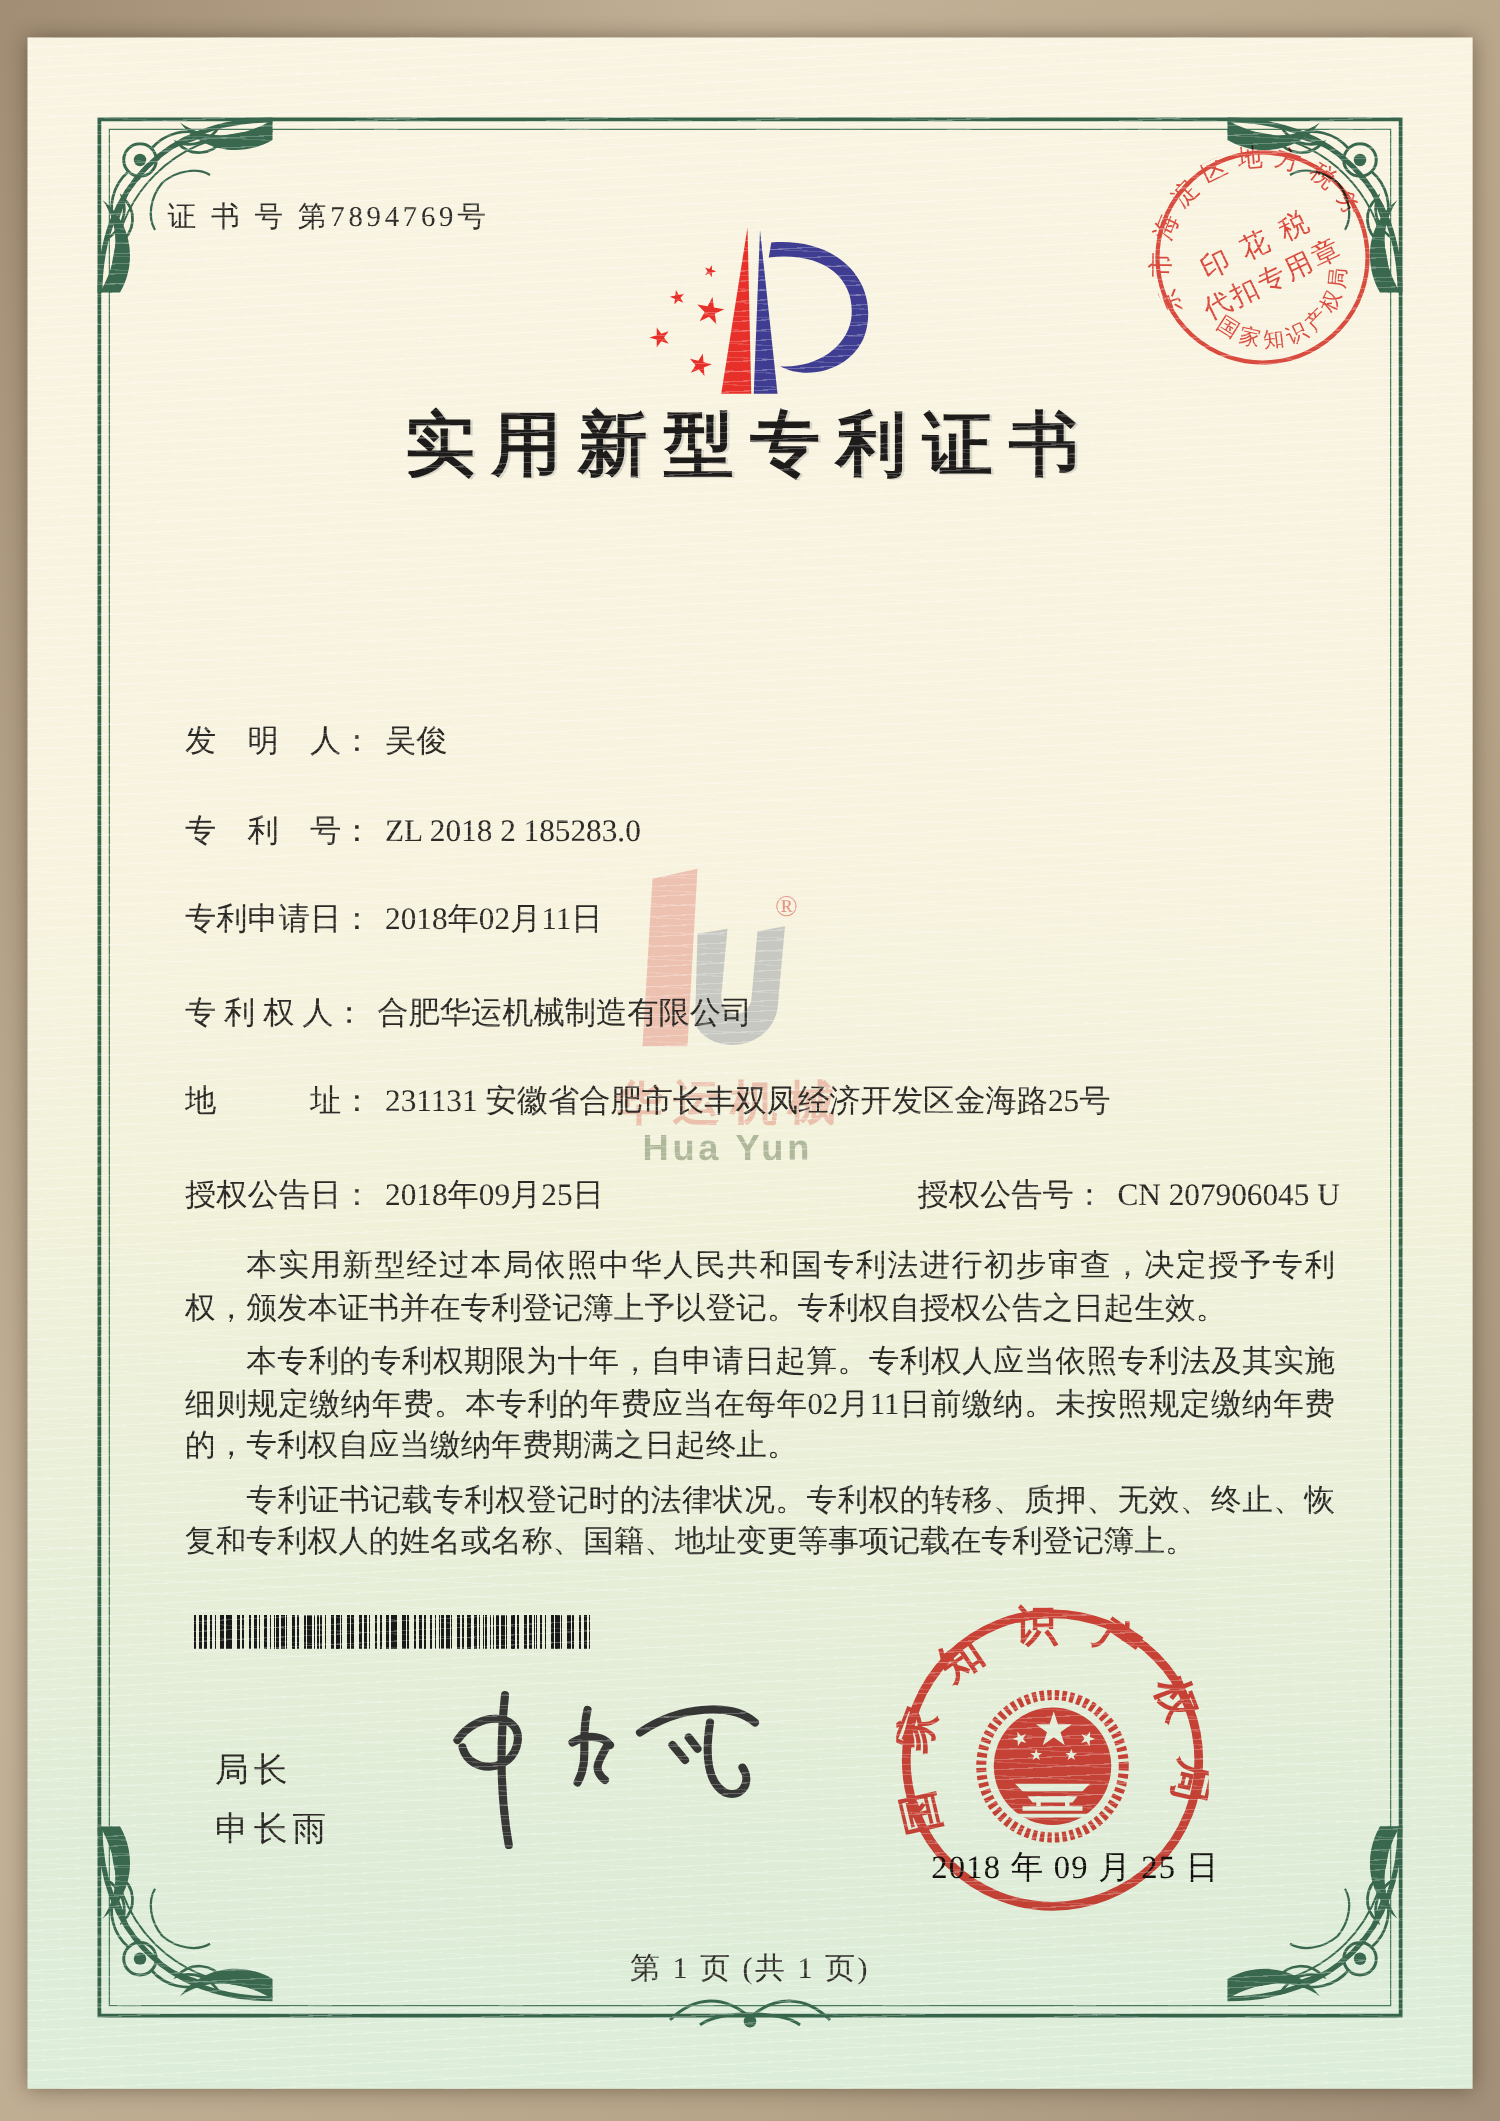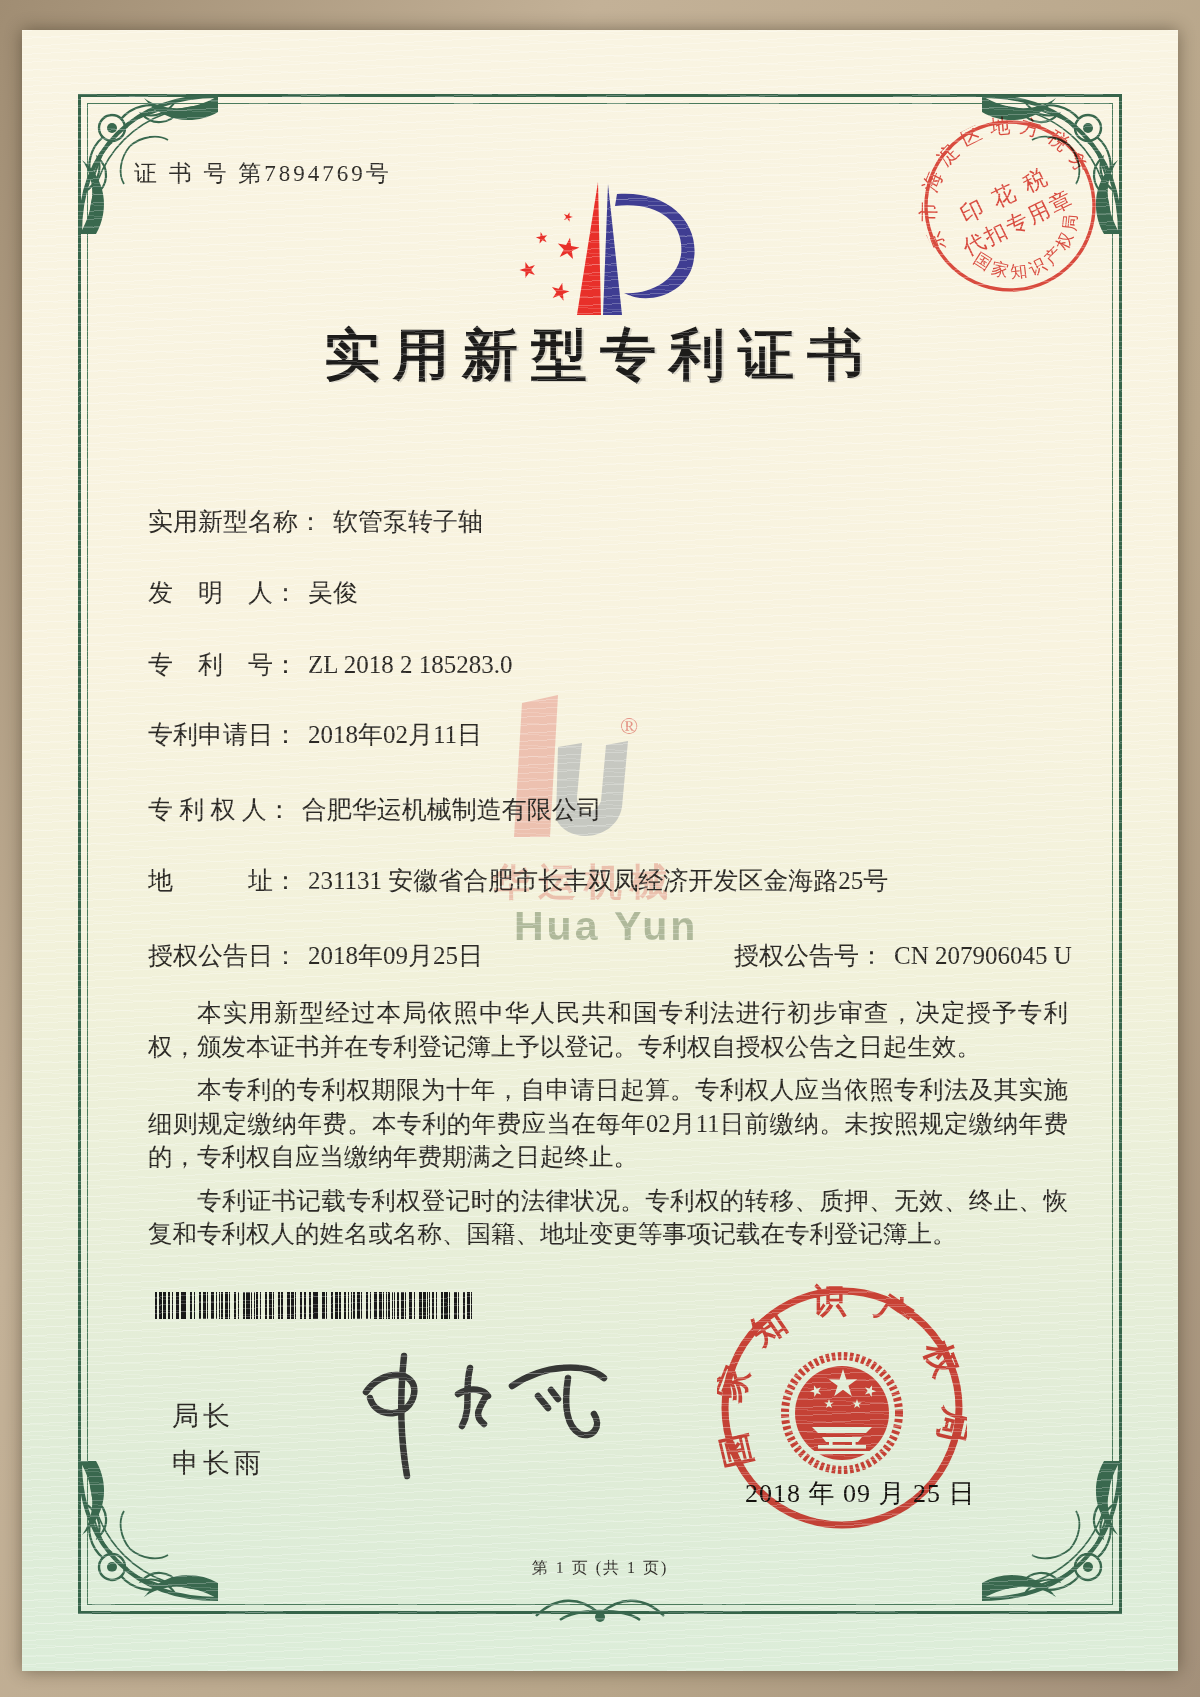--- a/index.html
+++ b/index.html
@@ -40,40 +40,40 @@
   .field{position:absolute;left:126px;z-index:2;font-size:25px;color:#2c2a26;white-space:nowrap;}
   .f-name{top:475px;} .f-inventor{top:546px;} .f-patno{top:618px;} .f-filing{top:688px;}
   .f-patentee{top:763px;} .f-address{top:834px;} .f-grantdate{top:909px;}
   .f-grantno{top:909px;left:700px;margin-left:12px;}
   .fvalue{margin-left:10px;}
 
   .watermark{position:absolute;left:440px;top:655px;width:260px;z-index:0;pointer-events:none;}
   .wm-logo{position:absolute;left:38px;top:0;}
   .wm-reg{position:absolute;left:158px;top:28px;font-size:24px;color:rgba(214,69,60,.55);}
   .wm-cn{position:absolute;left:30px;top:172px;font-size:38px;letter-spacing:8px;color:rgba(216,80,66,.30);font-weight:bold;}
-  .wm-en{position:absolute;left:52px;top:218px;font-size:41px;letter-spacing:3px;color:rgba(158,170,138,.80);font-weight:bold;font-family:"Liberation Sans",sans-serif;}
+  .wm-en{position:absolute;left:52px;top:218px;font-size:29px;letter-spacing:3px;color:rgba(158,170,138,.80);font-weight:bold;font-family:"Liberation Sans",sans-serif;}
 
   .body-text{position:absolute;left:126px;top:966px;width:934px;z-index:2;}
   .body-text p{margin:0 14px 10px 0;font-size:24.5px;line-height:33.5px;color:#2b2925;
     text-indent:2em;text-align:justify;}
 
   .barcode{position:absolute;left:133px;top:1262px;width:318px;height:27px;z-index:2;
     background:
       repeating-linear-gradient(90deg,#191919 0 2px,transparent 2px 4px,#191919 4px 7px,transparent 7px 8px,#191919 8px 9px,transparent 9px 13px,#191919 13px 15px,transparent 15px 17px,#191919 17px 18px,transparent 18px 22px),
       repeating-linear-gradient(90deg,transparent 0 9px,#191919 9px 11px,transparent 11px 21px,#191919 21px 22px,transparent 22px 29px,#191919 29px 30px,transparent 30px 35px);
   }
 
   .signer-title{position:absolute;left:150px;top:1368px;z-index:2;font-size:27px;letter-spacing:4px;color:#2b2925;}
   .signer-name{position:absolute;left:150px;top:1415px;z-index:2;font-size:27px;letter-spacing:4px;color:#2b2925;}
   .signature{position:absolute;left:330px;top:1322px;z-index:3;}
 
   .office-seal{position:absolute;left:695px;top:1253px;width:250px;height:250px;z-index:3;mix-blend-mode:multiply;opacity:.94;}
   .seal-date{position:absolute;left:723px;top:1446px;z-index:4;font-size:26px;letter-spacing:1px;color:#13110e;white-space:nowrap;text-align:right;}
 
-  .page-footer{position:absolute;left:0;right:0;top:1528px;z-index:2;text-align:center;font-size:16px;letter-spacing:2px;color:#33312c;}
+  .page-footer{position:absolute;left:0;right:0;top:1528px;z-index:2;text-align:center;font-size:24px;letter-spacing:2px;color:#33312c;}
 </style>
 </head>
 <body>
 
 <svg width="0" height="0" style="position:absolute" aria-hidden="true">
   <defs>
     <path id="star5" d="M0,-10 L2.23,-3.07 L9.51,-3.09 L3.61,1.17 L5.88,8.09 L0,3.8 L-5.88,8.09 L-3.61,1.17 L-9.51,-3.09 L-2.23,-3.07 Z"></path>
     <g id="cornerOrn" stroke="#39684e" fill="none">
       <path d="M8,146 C8,62 62,8 146,8" stroke-width="4"></path>
       <path d="M17,146 C17,67 67,17 146,17" stroke-width="1.6"></path>
@@ -139,23 +139,20 @@
     </text>
     <text x="88" y="84" font-size="23" fill="#dc4038" text-anchor="middle" letter-spacing="3">印 花 税</text>
     <text x="88" y="114" font-size="22" fill="#dc4038" text-anchor="middle" letter-spacing="2">代扣专用章</text>
     <text font-size="17" fill="#dc4038" letter-spacing="4">
       <textPath href="#taxBot" xlink:href="#taxBot" startOffset="50%" text-anchor="middle">国家知识产权局</textPath>
     </text>
   </svg>
 
   <h1 class="title">实用新型专利证书</h1>
 
-  <div class="field f-name">
-    <span class="flabel">实用新型名称：</span><span class="fvalue">软管泵转子轴</span>
-  </div>
   <div class="field f-inventor">
     <span class="flabel">发　明　人：</span><span class="fvalue">吴俊</span>
   </div>
   <div class="field f-patno">
     <span class="flabel">专　利　号：</span><span class="fvalue">ZL 2018 2 185283.0</span>
   </div>
   <div class="field f-filing">
     <span class="flabel">专利申请日：</span><span class="fvalue">2018年02月11日</span>
   </div>
   <div class="field f-patentee">

